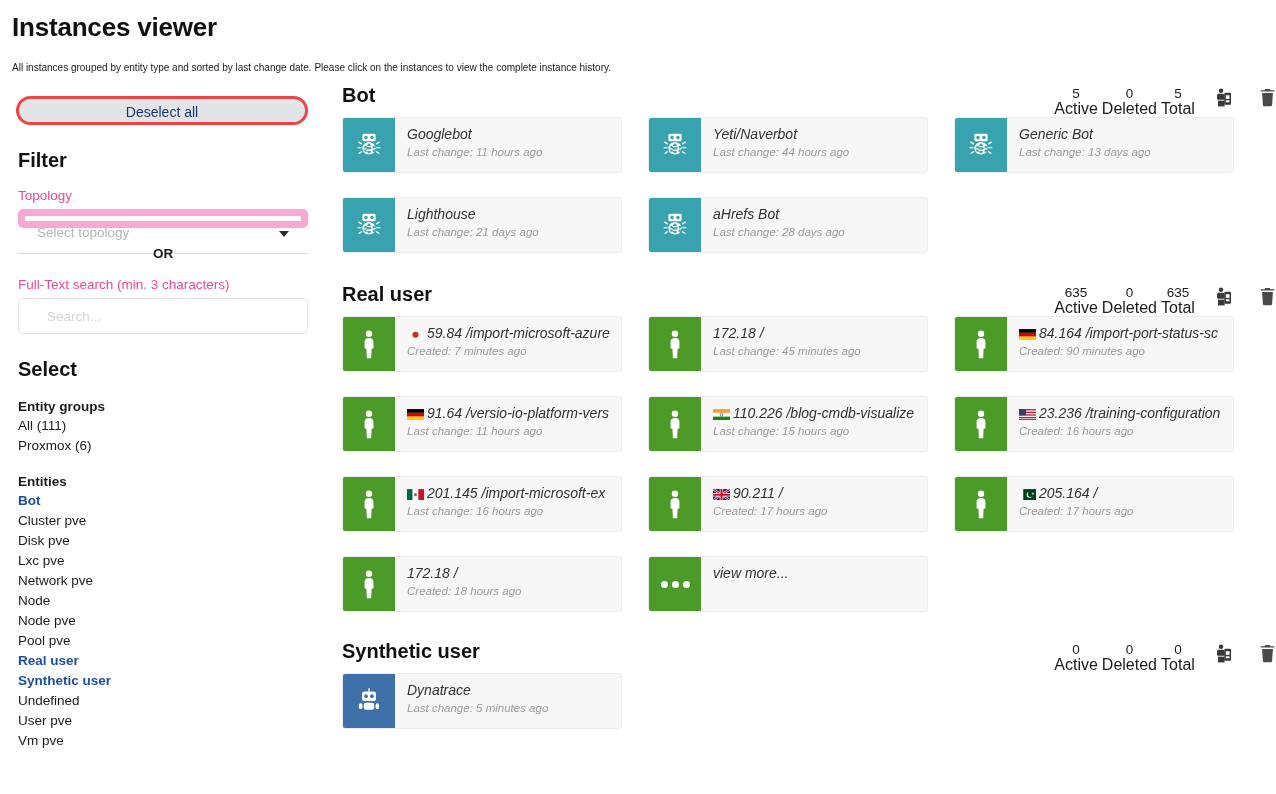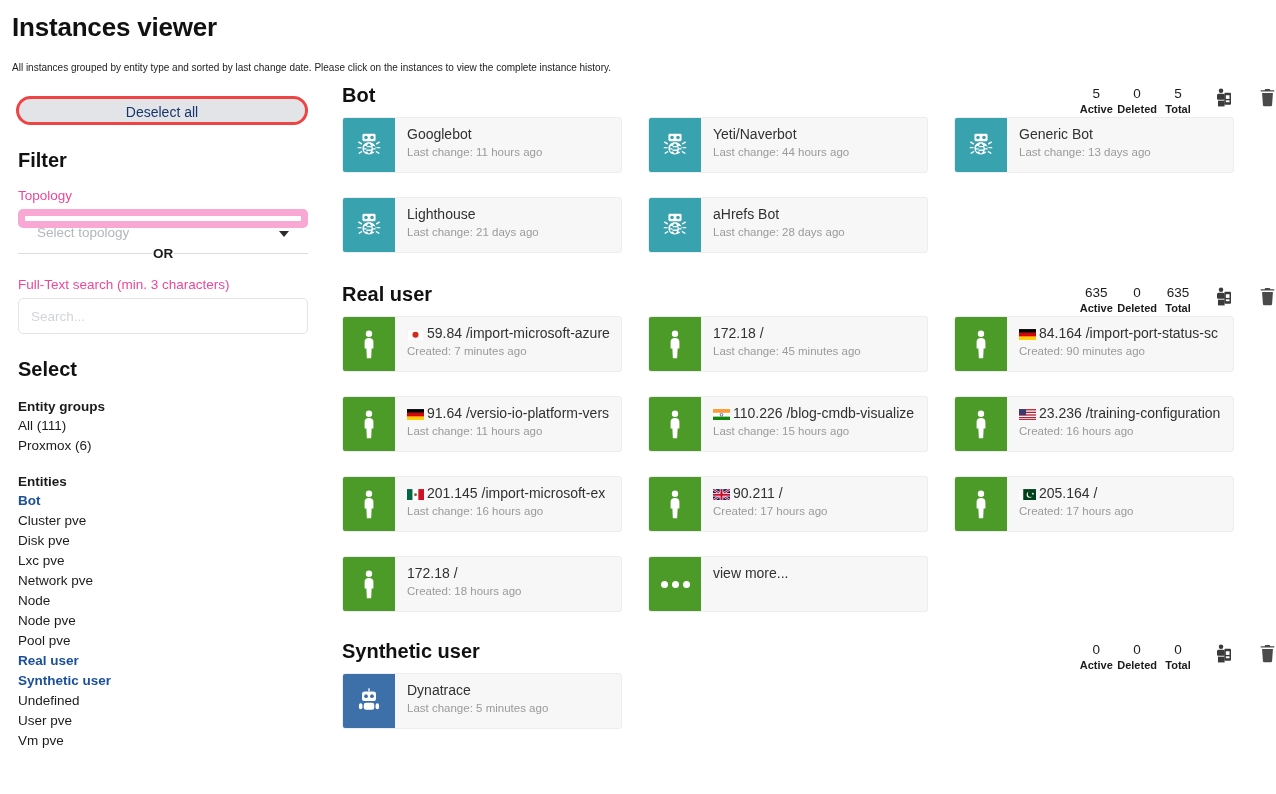--- a/index.html
+++ b/index.html
@@ -67,21 +67,21 @@
   }
   .or-row {
     display: flex; align-items: center; gap: 1px;
     margin: 18px 6px 0 6px; width: 290px;
   }
   .or-row .line { flex: 1; height: 1px; background: #d9dce1; }
   .or-row .or-text { font-size: 13.5px; font-weight: 700; color: #1b1b1b; }
   .search-input {
     margin-left: 6px; width: 290px; height: 36px;
     border: 1px solid #e2e4e9; border-radius: 5px;
-    background: #fff; padding: 0 12px;
+    background: #fff; padding: 0 28px;
     font-family: "Liberation Sans", sans-serif; font-size: 13.5px;
     color: #333;
   }
   .search-input::placeholder { color: #d3d5da; }
   .sub-head {
     margin: 18px 0 2px 6px; font-size: 13.5px; font-weight: 700; color: #1b1b1b;
   }
   .list-line {
     margin-left: 6px; font-size: 13.5px; color: #1b1b1b;
     line-height: 20px; cursor: pointer;
@@ -99,33 +99,34 @@
     margin: 0 0 10px 0;
   }
   .stats {
     position: absolute; right: 0; top: 2px;
     display: flex; align-items: flex-start; gap: 0;
   }
   .stat {
     text-align: center; min-width: 38px; padding: 0 2px;
   }
   .stat .num { font-size: 13.5px; color: #1b1b1b; line-height: 16px; }
-  .stat .lbl { font-size: 11px; color: #1b1b1b; line-height: 14px; font-weight: bold; }
+  .stat .lbl { font-size: 16px; color: #1b1b1b; line-height: 14px; }
   .stat-icons { display: flex; align-items: center; gap: 26px; margin-left: 18px; padding-top: 1px; }
   .icon-btn { cursor: pointer; display: block; }
 
   .cards { display: flex; flex-wrap: wrap; gap: 24px 26px; }
   .card {
     width: 280px; height: 56px;
     display: flex; align-items: stretch;
     background: #f7f7f7;
     border: 1px solid #ededed;
     border-radius: 3px;
     overflow: hidden;
     cursor: pointer;
+    font-style: italic;
   }
   .card .tile {
     width: 52px; min-width: 52px;
     display: flex; align-items: center; justify-content: center;
   }
   .tile.teal  { background: #38a2ae; }
   .tile.green { background: #4c9a28; }
   .tile.blue  { background: #3d6fa8; }
   .card .body {
     flex: 1; padding: 7px 0 0 12px; overflow: hidden; white-space: nowrap;

